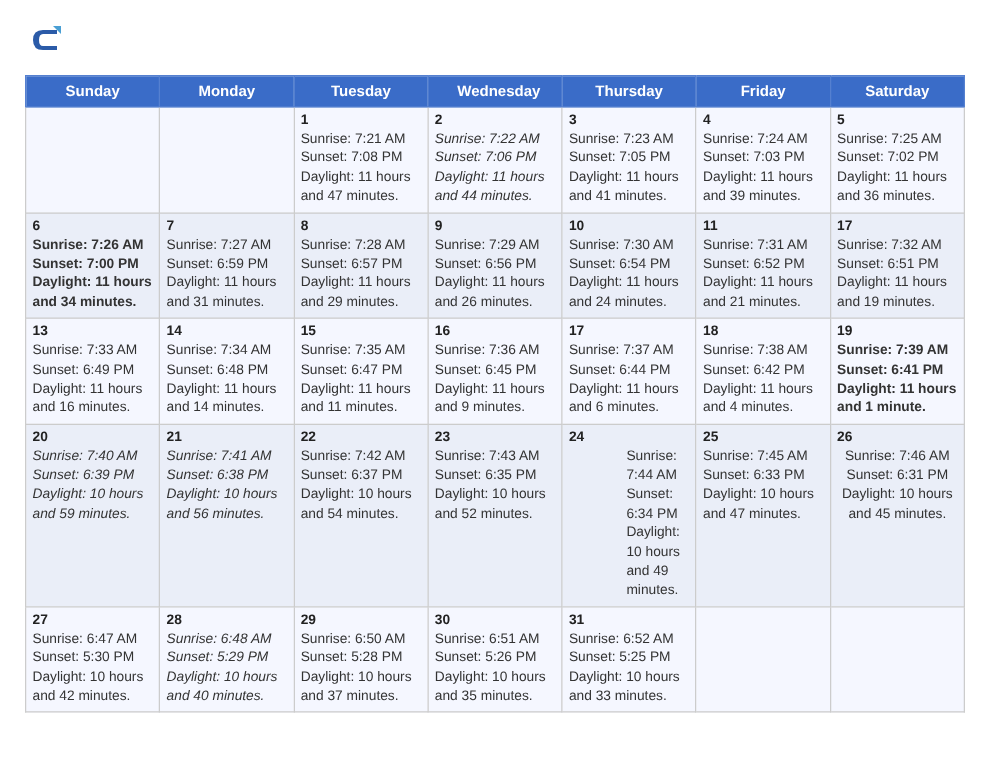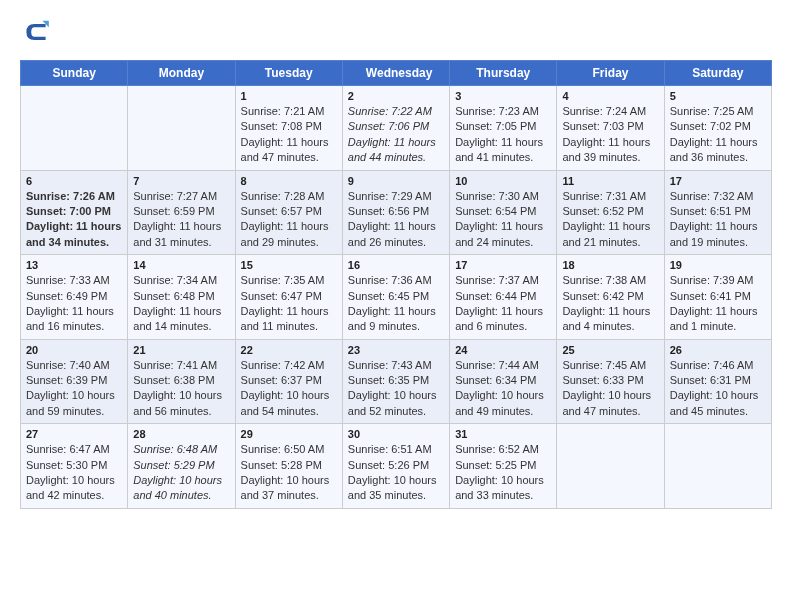--- a/index.html
+++ b/index.html
@@ -241,65 +241,65 @@
 Daylight: 11 hours and 6 minutes.</div>
           </td>
           <td>
             <span class="day-num">18</span>
             <div class="day-info" style="white-space: pre-line;">Sunrise: 7:38 AM
 Sunset: 6:42 PM
 Daylight: 11 hours and 4 minutes.</div>
           </td>
           <td>
             <span class="day-num">19</span>
-            <div class="day-info" style="white-space: pre-line;">Sunrise: 7:39 AM
+            <div class="day-info" style="white-space: pre-line; font-weight: bold;">Sunrise: 7:39 AM
 Sunset: 6:41 PM
 Daylight: 11 hours and 1 minute.</div>
           </td>
         </tr>
         <tr>
           <td>
             <span class="day-num">20</span>
-            <div class="day-info" style="white-space: pre-line;">Sunrise: 7:40 AM
+            <div class="day-info" style="white-space: pre-line; font-style: italic;">Sunrise: 7:40 AM
 Sunset: 6:39 PM
 Daylight: 10 hours and 59 minutes.</div>
           </td>
           <td>
             <span class="day-num">21</span>
-            <div class="day-info" style="white-space: pre-line;">Sunrise: 7:41 AM
+            <div class="day-info" style="white-space: pre-line; font-style: italic;">Sunrise: 7:41 AM
 Sunset: 6:38 PM
 Daylight: 10 hours and 56 minutes.</div>
           </td>
           <td>
             <span class="day-num">22</span>
             <div class="day-info" style="white-space: pre-line;">Sunrise: 7:42 AM
 Sunset: 6:37 PM
 Daylight: 10 hours and 54 minutes.</div>
           </td>
           <td>
             <span class="day-num">23</span>
             <div class="day-info" style="white-space: pre-line;">Sunrise: 7:43 AM
 Sunset: 6:35 PM
 Daylight: 10 hours and 52 minutes.</div>
           </td>
           <td>
             <span class="day-num">24</span>
-            <div class="day-info" style="white-space: pre-line;">Sunrise: 7:44 AM
+            <div class="day-info" style="white-space: pre-line; margin-left: 46px;">Sunrise: 7:44 AM
 Sunset: 6:34 PM
 Daylight: 10 hours and 49 minutes.</div>
           </td>
           <td>
             <span class="day-num">25</span>
             <div class="day-info" style="white-space: pre-line;">Sunrise: 7:45 AM
 Sunset: 6:33 PM
 Daylight: 10 hours and 47 minutes.</div>
           </td>
           <td>
             <span class="day-num">26</span>
-            <div class="day-info" style="white-space: pre-line;">Sunrise: 7:46 AM
+            <div class="day-info" style="white-space: pre-line; text-align: center;">Sunrise: 7:46 AM
 Sunset: 6:31 PM
 Daylight: 10 hours and 45 minutes.</div>
           </td>
         </tr>
         <tr>
           <td>
             <span class="day-num">27</span>
             <div class="day-info" style="white-space: pre-line;">Sunrise: 6:47 AM
 Sunset: 5:30 PM
 Daylight: 10 hours and 42 minutes.</div>

